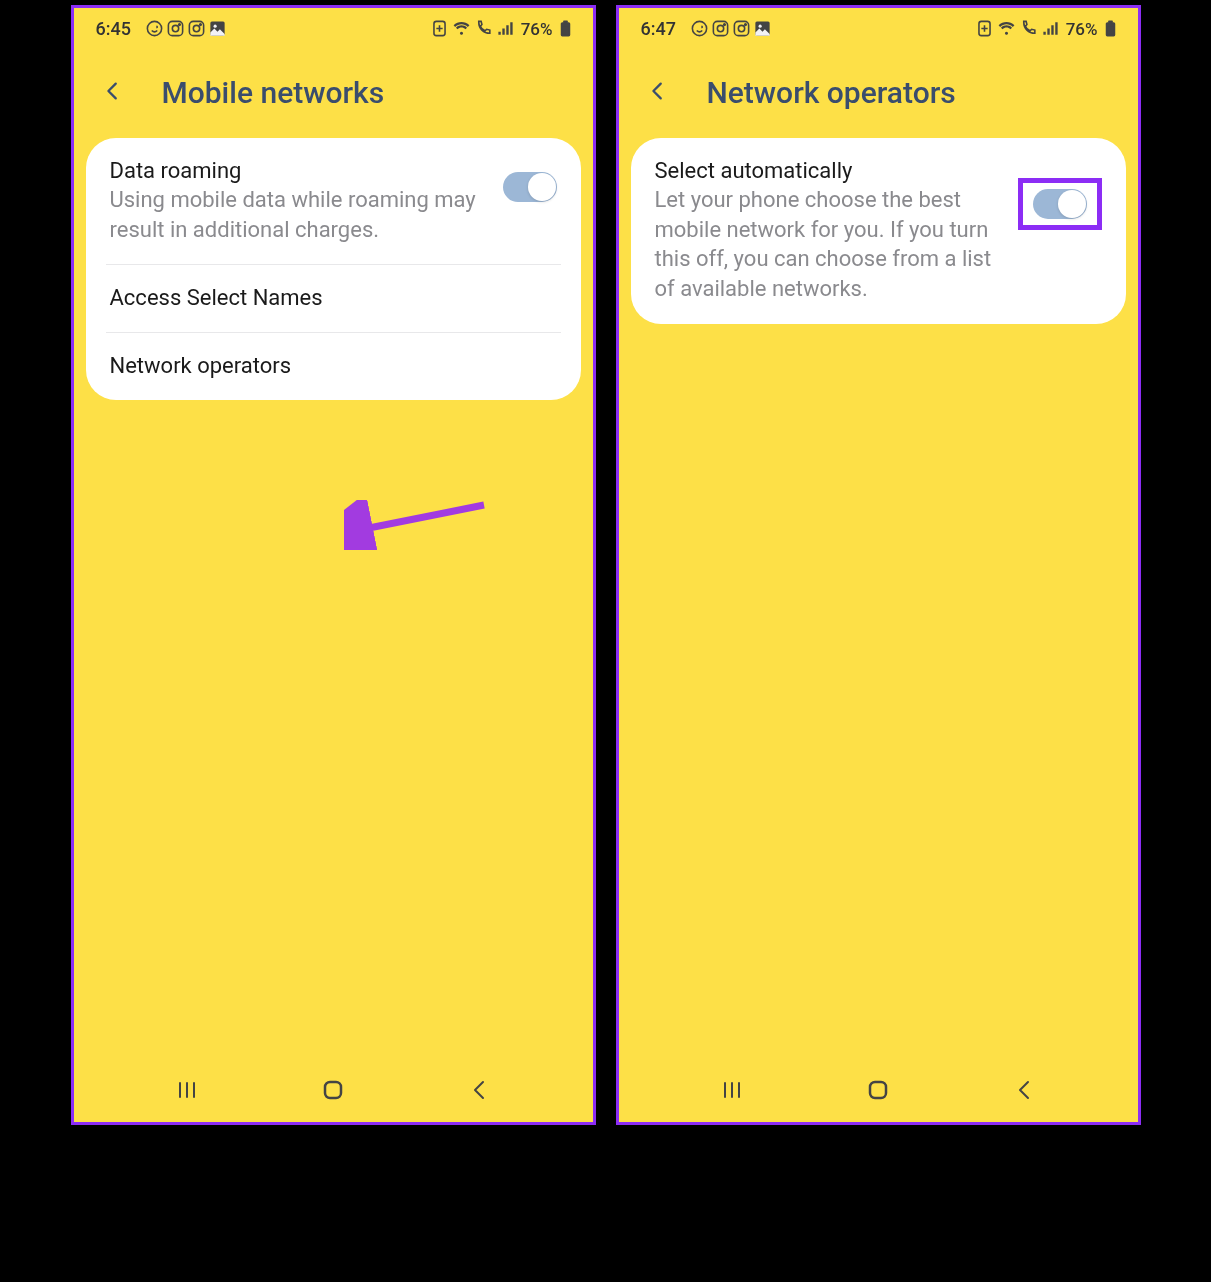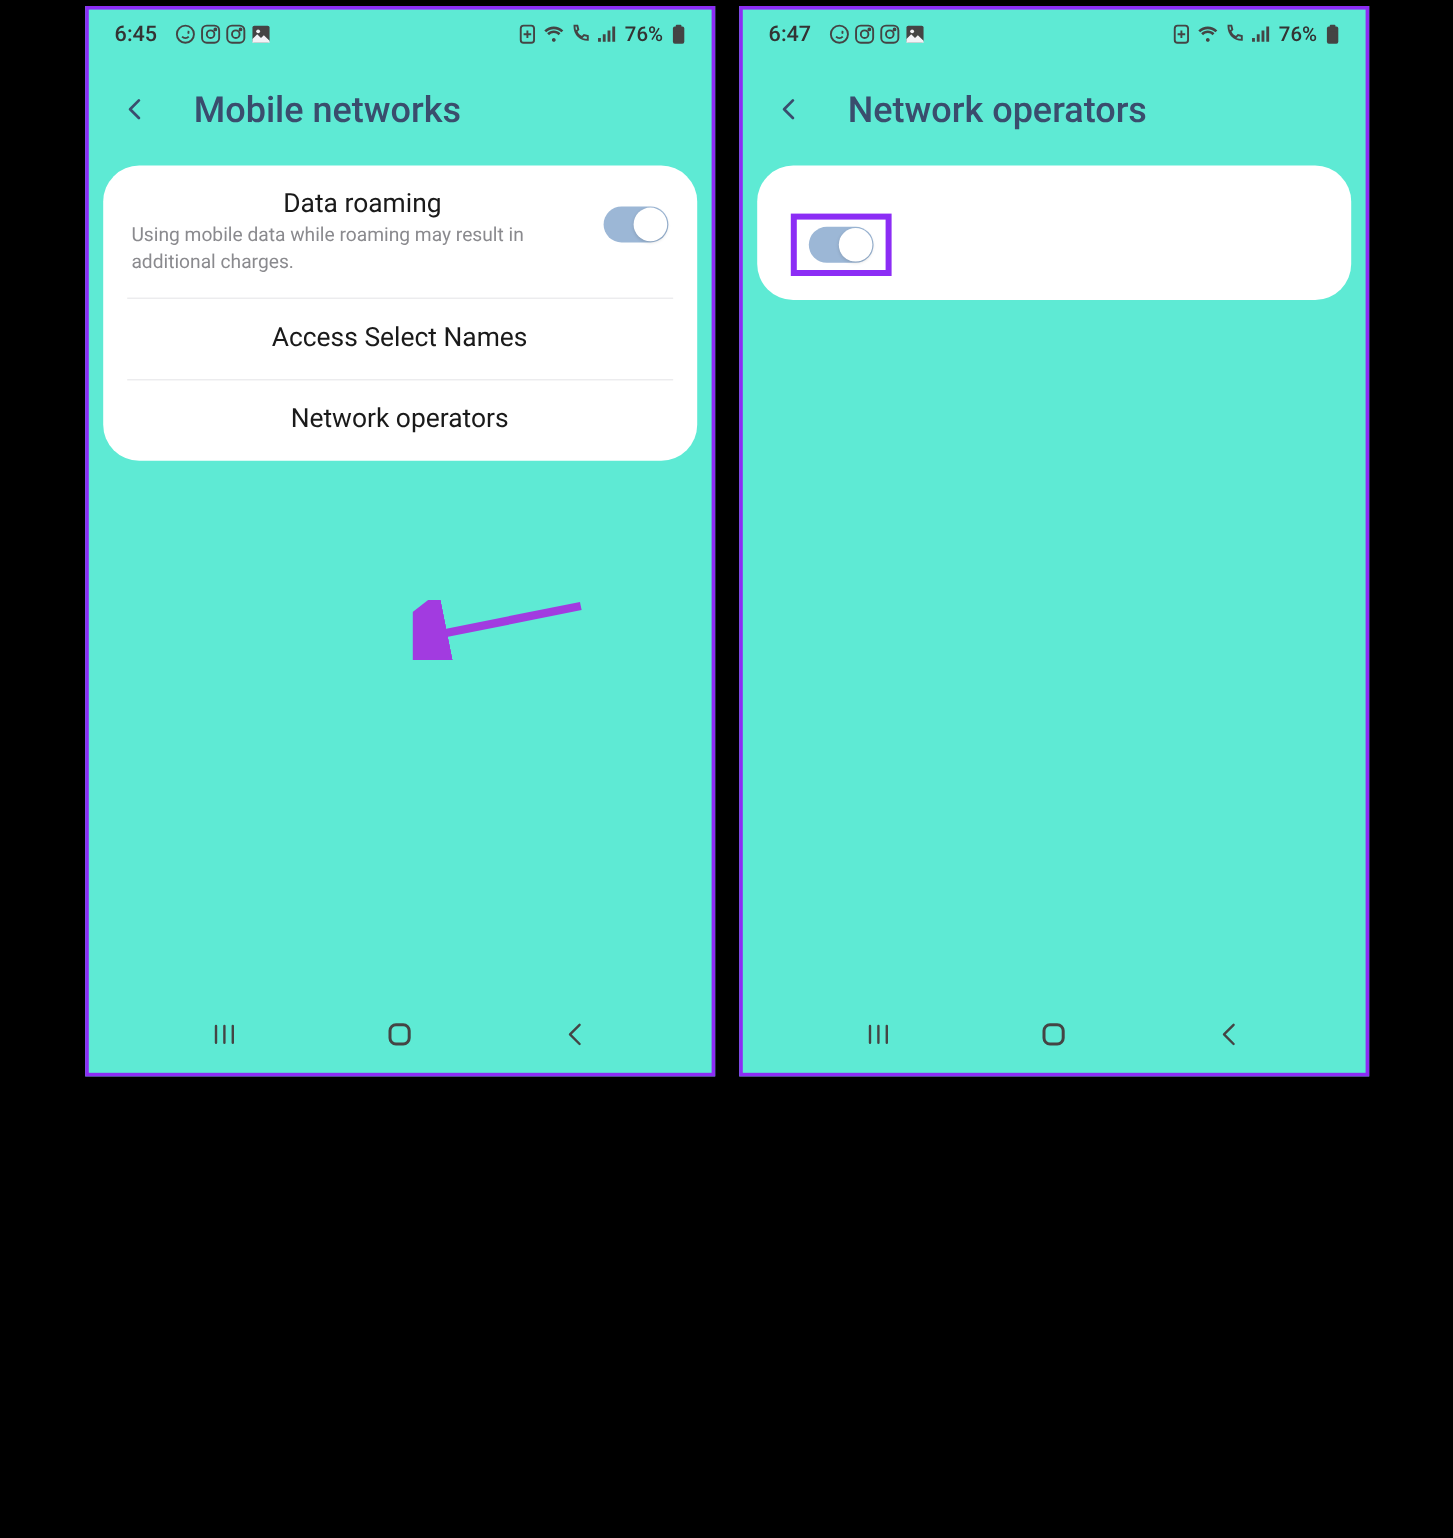--- a/index.html
+++ b/index.html
@@ -5,22 +5,22 @@
     * { box-sizing: border-box; margin: 0; padding: 0; }
     body {
       background: #000;
       font-family: -apple-system, BlinkMacSystemFont, "Segoe UI", Roboto, sans-serif;
       display: flex;
       width: 1211px;
       height: 1282px;
     }
     .phone-screen {
       width: 525px;
-      height: 892px;
-      background: #5eead4;
+      height: 1120px;
+      background: #fde047;
       border: 3px solid #8c2df5;
       position: relative;
       overflow: hidden;
     }
     .phone-screen.left { margin: 0; }
     .phone-screen.right { margin: 0; }
     .gap { width: 20px; background: #000; }
     .wrapper {
       display: flex;
       margin: 0 auto;
@@ -82,24 +82,23 @@
       display: flex;
       justify-content: space-between;
       align-items: flex-start;
     }
     .setting-row:last-child { border-bottom: none; }
     .setting-text { flex: 1; min-width: 0; }
     .setting-title {
       font-size: 22px;
       color: #1a1a1a;
       margin-bottom: 2px;
-      text-align: center;
     }
     .setting-sub {
-      font-size: 16px;
+      font-size: 22px;
       color: #8a8a8e;
       line-height: 1.35;
     }
     .setting-sub.accent { color: #3a5a8c; }
     
     .toggle {
       width: 54px;
       height: 30px;
       background: #9cb7d6;
       border-radius: 15px;
@@ -354,20 +353,24 @@
     <span>
       <svg class="back-chevron" viewBox="0 0 24 24" fill="none" stroke="currentColor" stroke-width="2.5" stroke-linecap="round" stroke-linejoin="round">
             <polyline points="15 4 7 12 15 20"></polyline>
           </svg>
     </span>
     <h1 class="page-title">Network operators</h1>
   </div>
 
   <div class="card">
     <div class="setting-row">
+      <div class="setting-text">
+        <div class="setting-title">Select automatically</div>
+        <div class="setting-sub">Let your phone choose the best mobile network for you. If you turn this off, you can choose from a list of available networks.</div>
+      </div>
       <div class="right-toggle-wrap highlight-box">
         <div class="toggle" style="margin:0"></div>
       </div>
     </div>
   </div>
 
   <div class="nav-bar">
     <span><svg class="nav-icon" viewBox="0 0 24 24" fill="none" stroke="currentColor" stroke-width="2" stroke-linecap="round">
             <line x1="5" y1="5" x2="5" y2="19"></line>
             <line x1="12" y1="5" x2="12" y2="19"></line>

